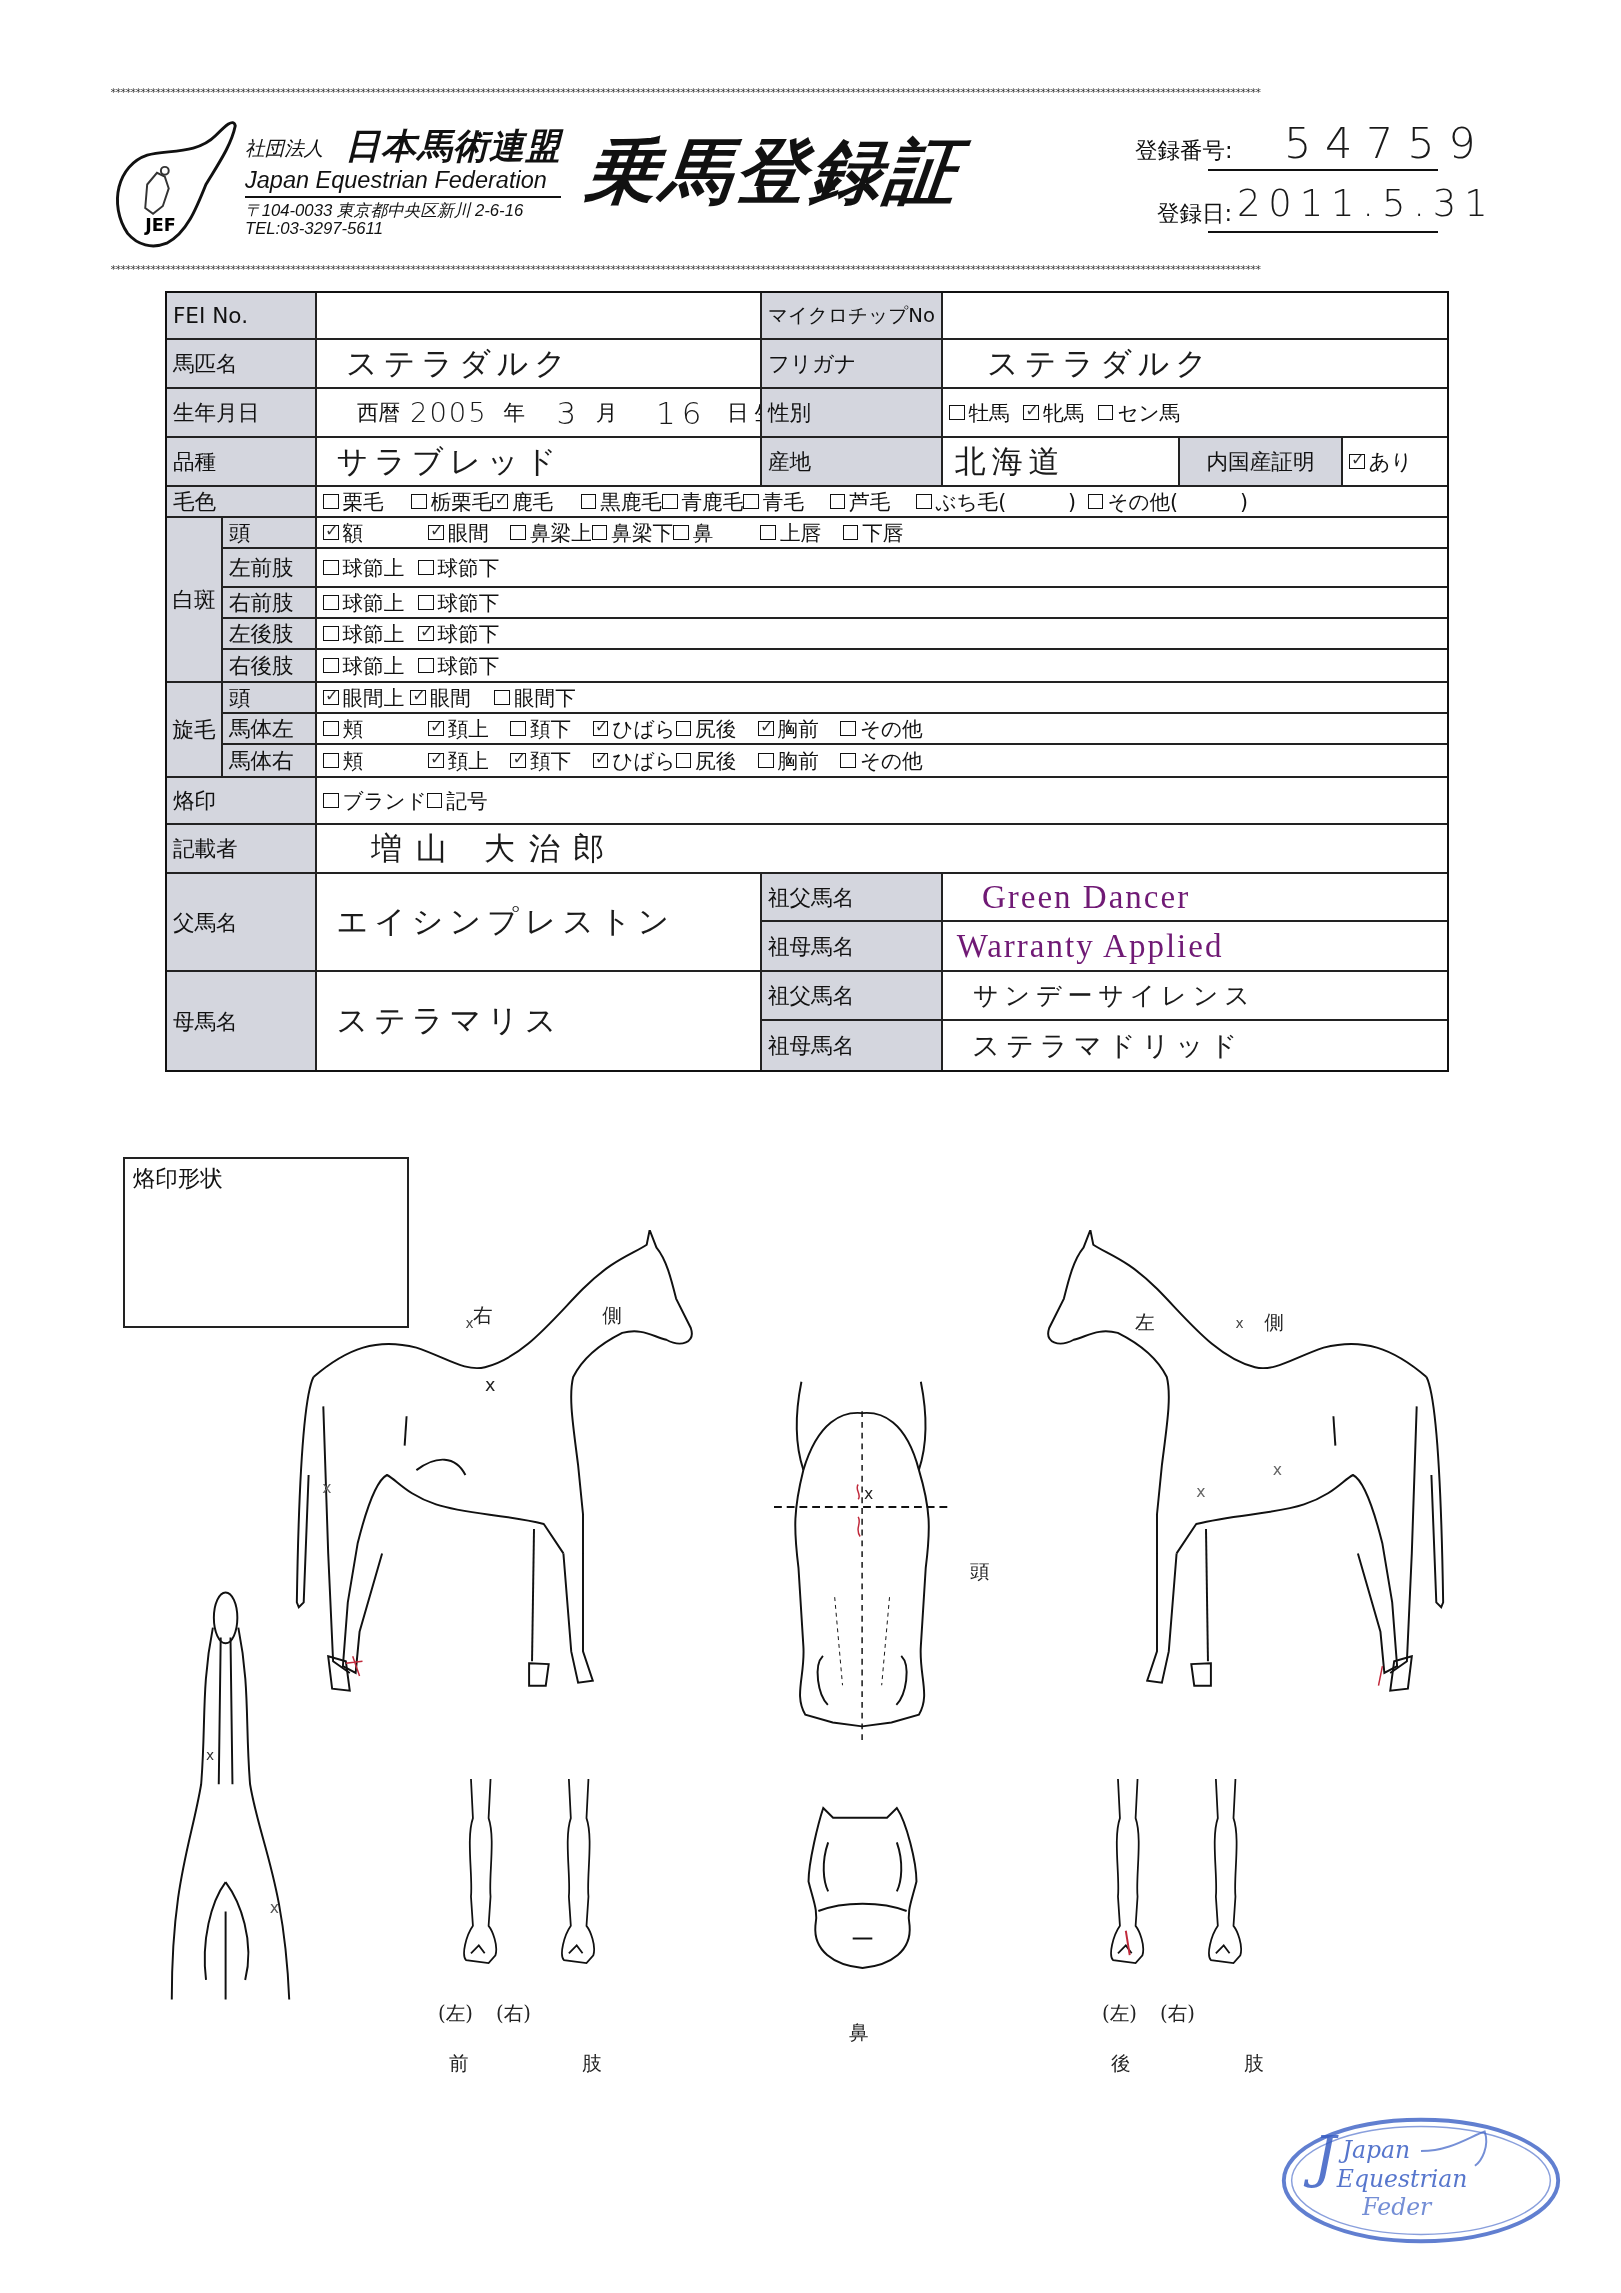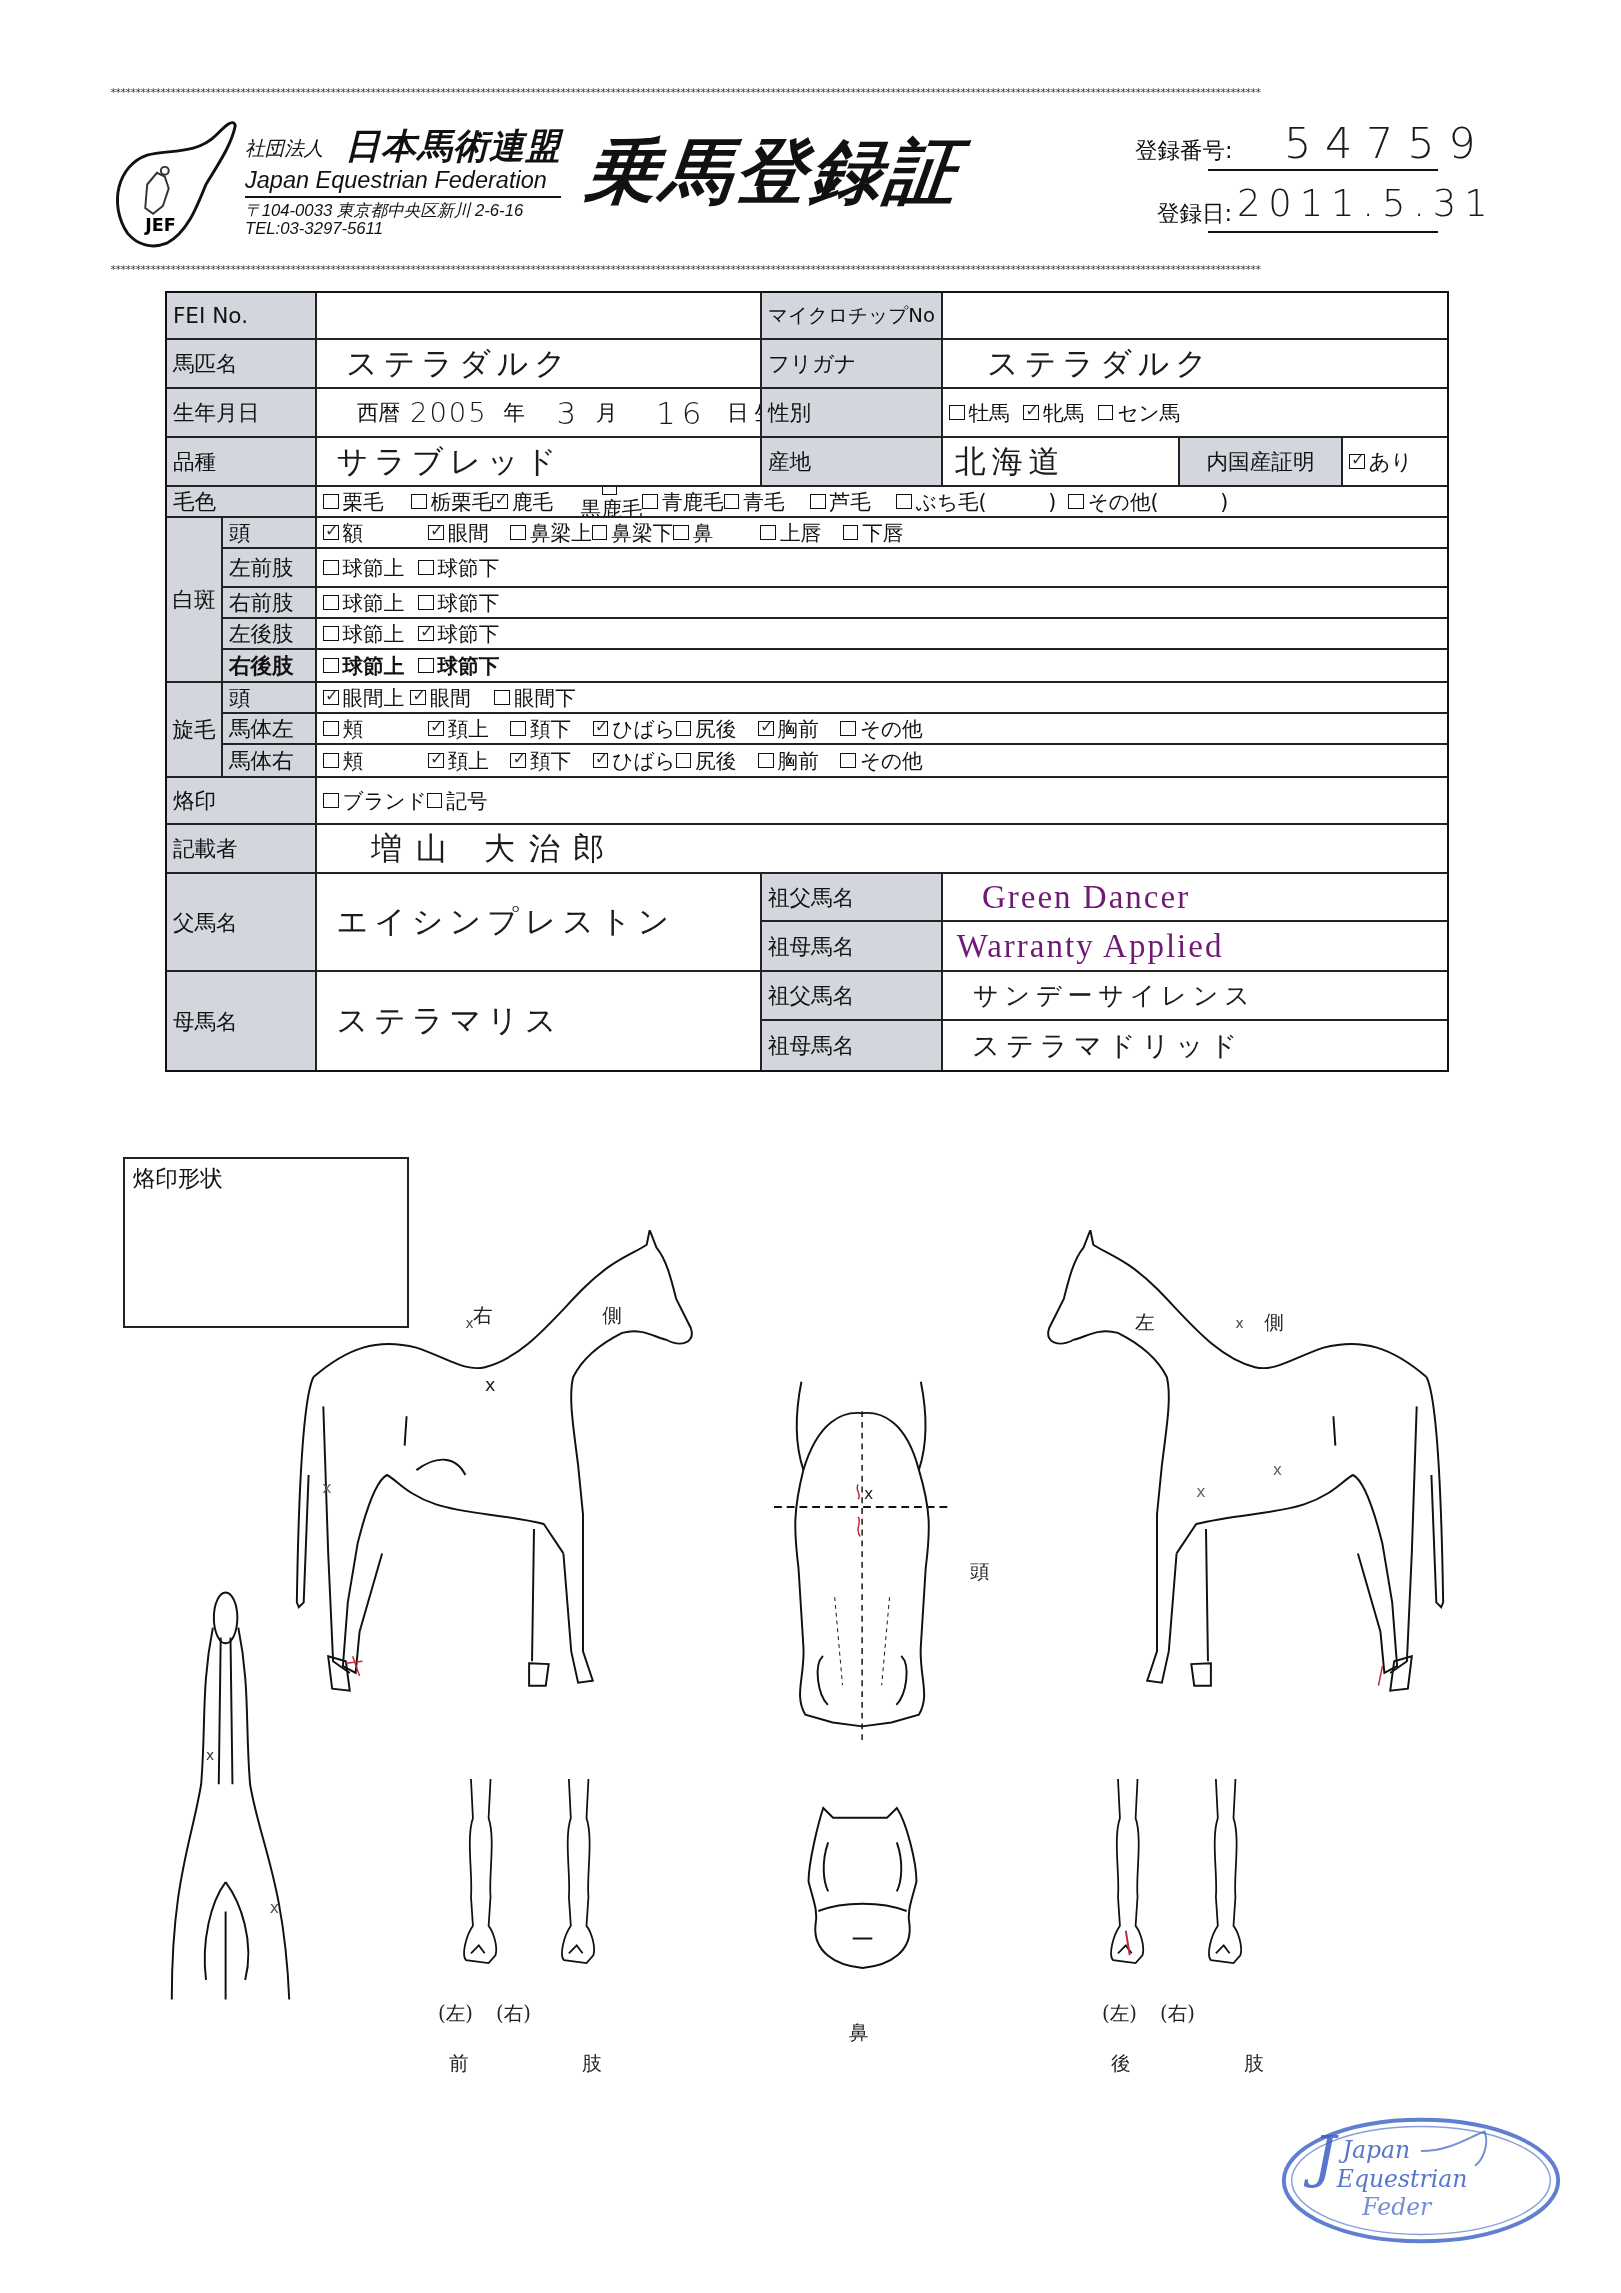--- a/index.html
+++ b/index.html
@@ -143,21 +143,21 @@
           <span>栗毛</span>
         </span>
       <span class="chk" style="margin-right:0;">
           <span class="box"></span>
           <span>栃栗毛</span>
         </span>
       <span class="chk" style="margin-right:27.4px;">
           <span class="box on"></span>
           <span>鹿毛</span>
         </span>
-      <span class="chk" style="margin-right:0;flex-direction:column;">
+      <span class="chk" style="margin-right:0;">
           <span class="box"></span>
           <span>黒鹿毛</span>
         </span>
       <span class="chk" style="margin-right:0;">
           <span class="box"></span>
           <span>青鹿毛</span>
         </span>
       <span class="chk" style="margin-right:25.5px;">
           <span class="box"></span>
           <span>青毛</span>
@@ -245,21 +245,21 @@
           <span class="chk">
               <span class="box"></span>
               <span>球節上</span>
             </span>
           <span class="chk">
               <span class="box on"></span>
               <span>球節下</span>
             </span>
         </div>
       </div>
-      <div class="row" style="height:31px;font-weight:bold;">
+      <div class="row" style="height:31px;">
         <div class="cell lab" style="width:94px;">右後肢</div>
         <div class="cell" style="flex:1;">
           <span class="chk">
               <span class="box"></span>
               <span>球節上</span>
             </span>
           <span class="chk">
               <span class="box"></span>
               <span>球節下</span>
             </span>

